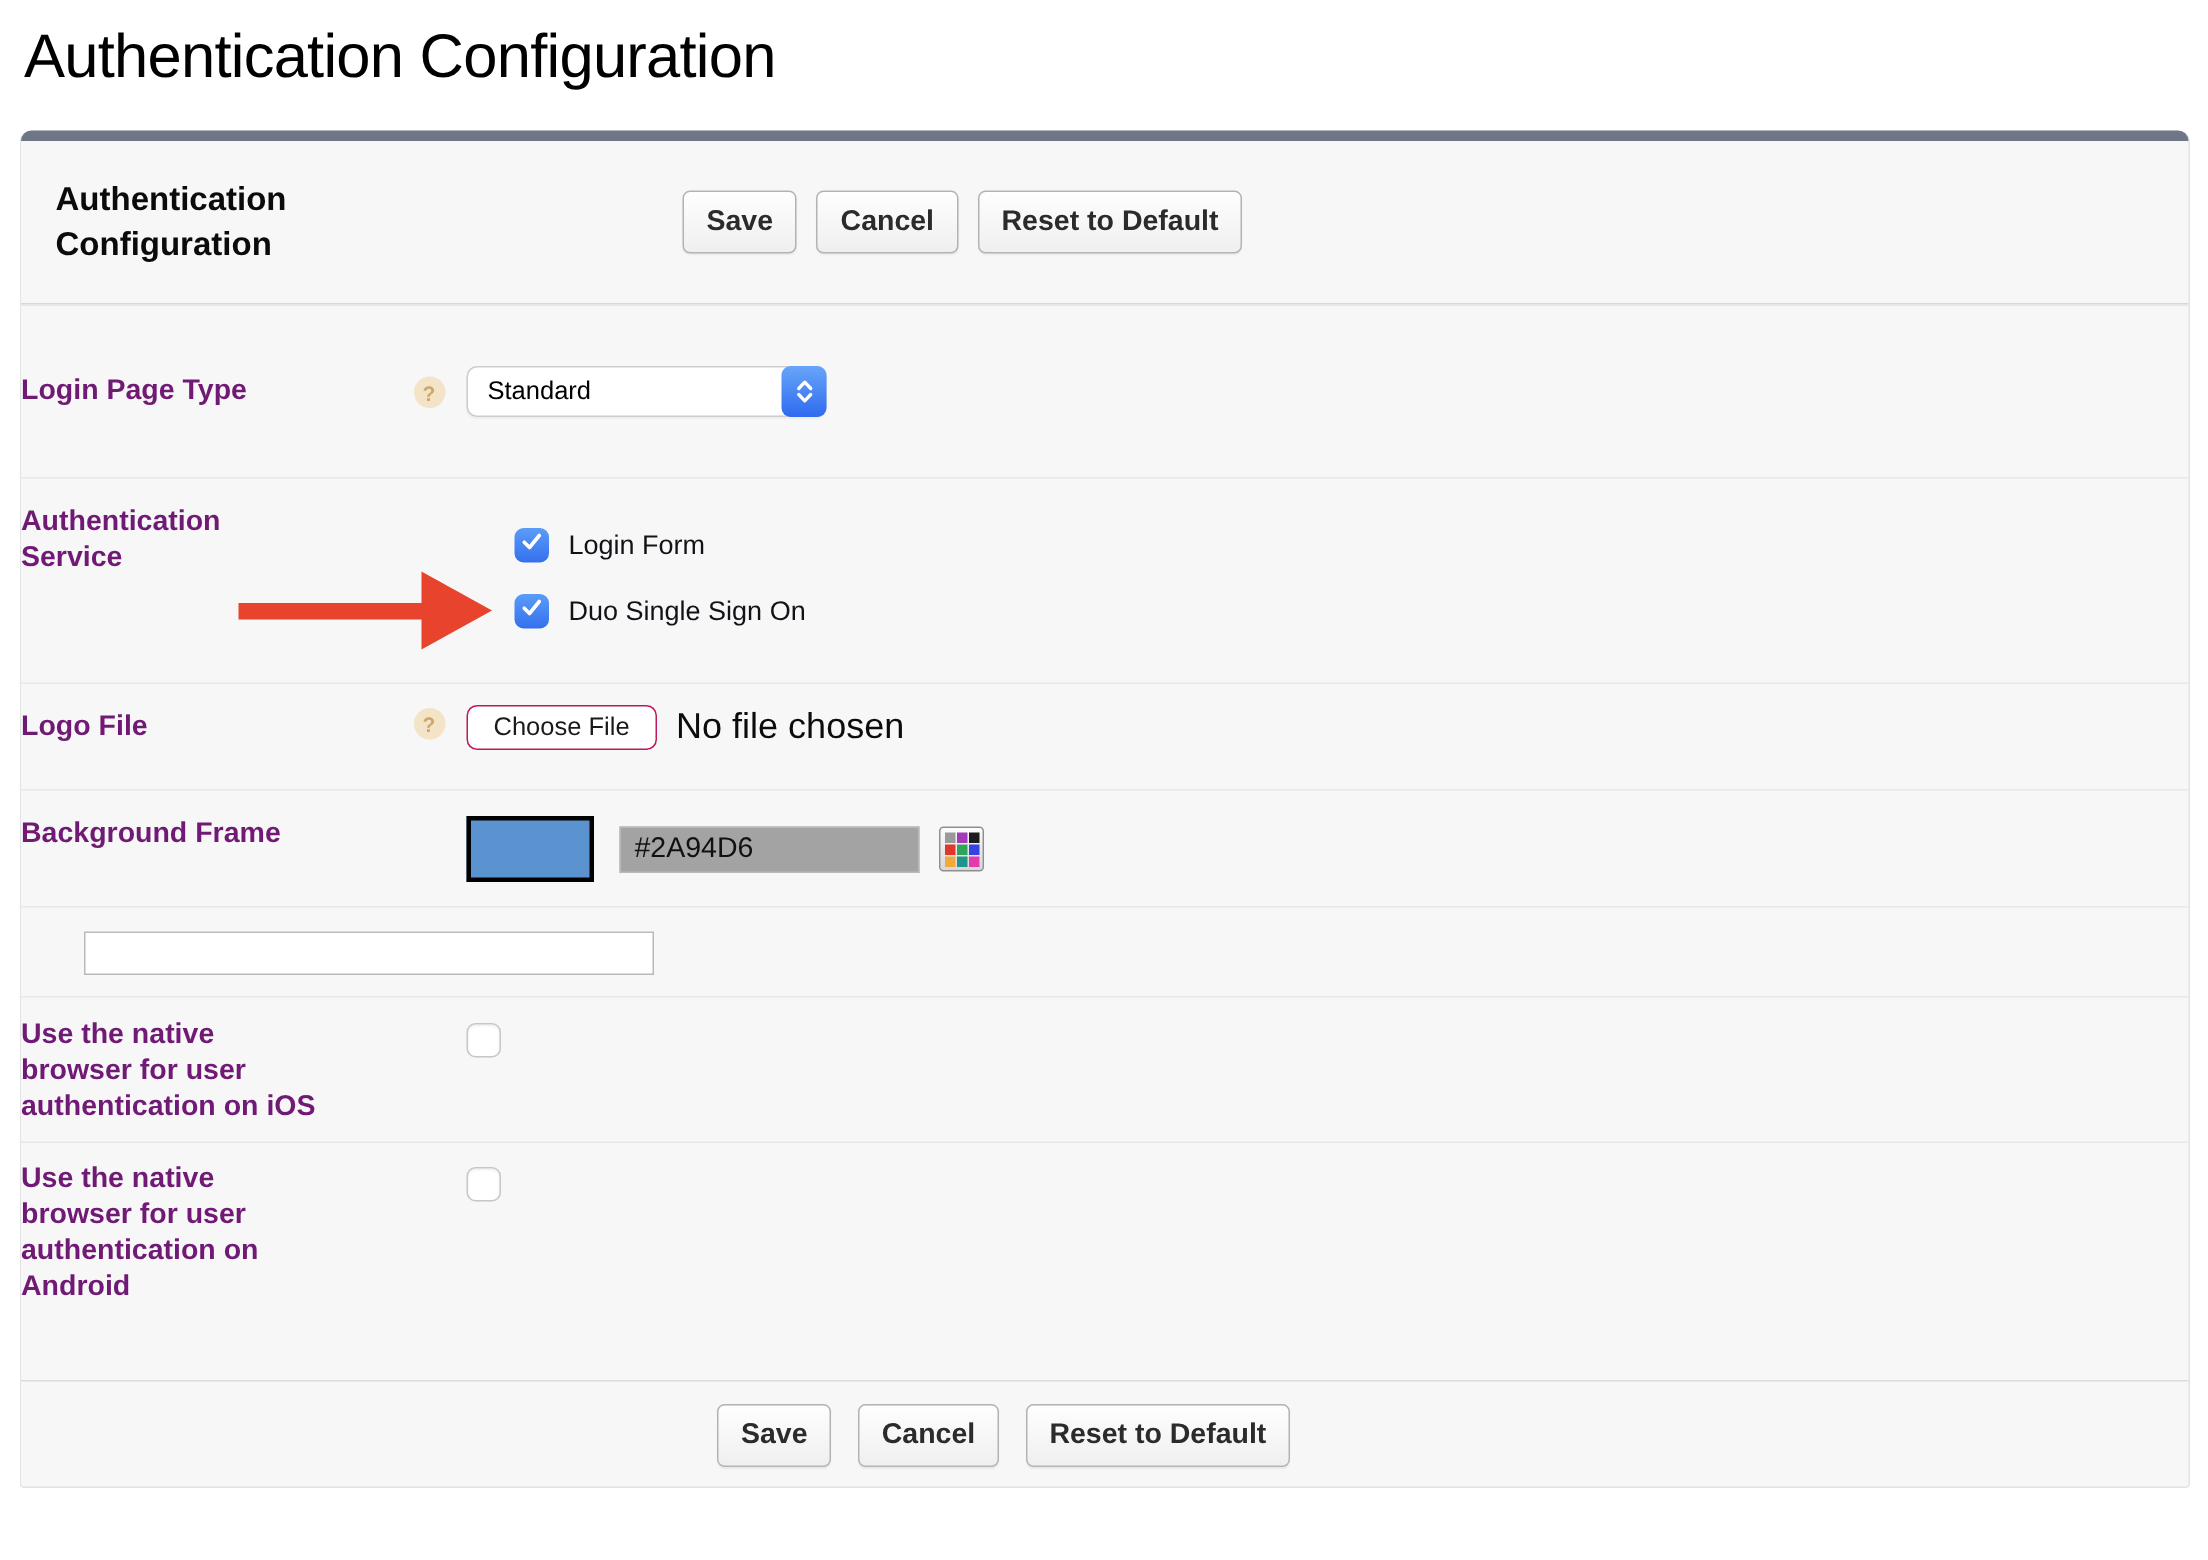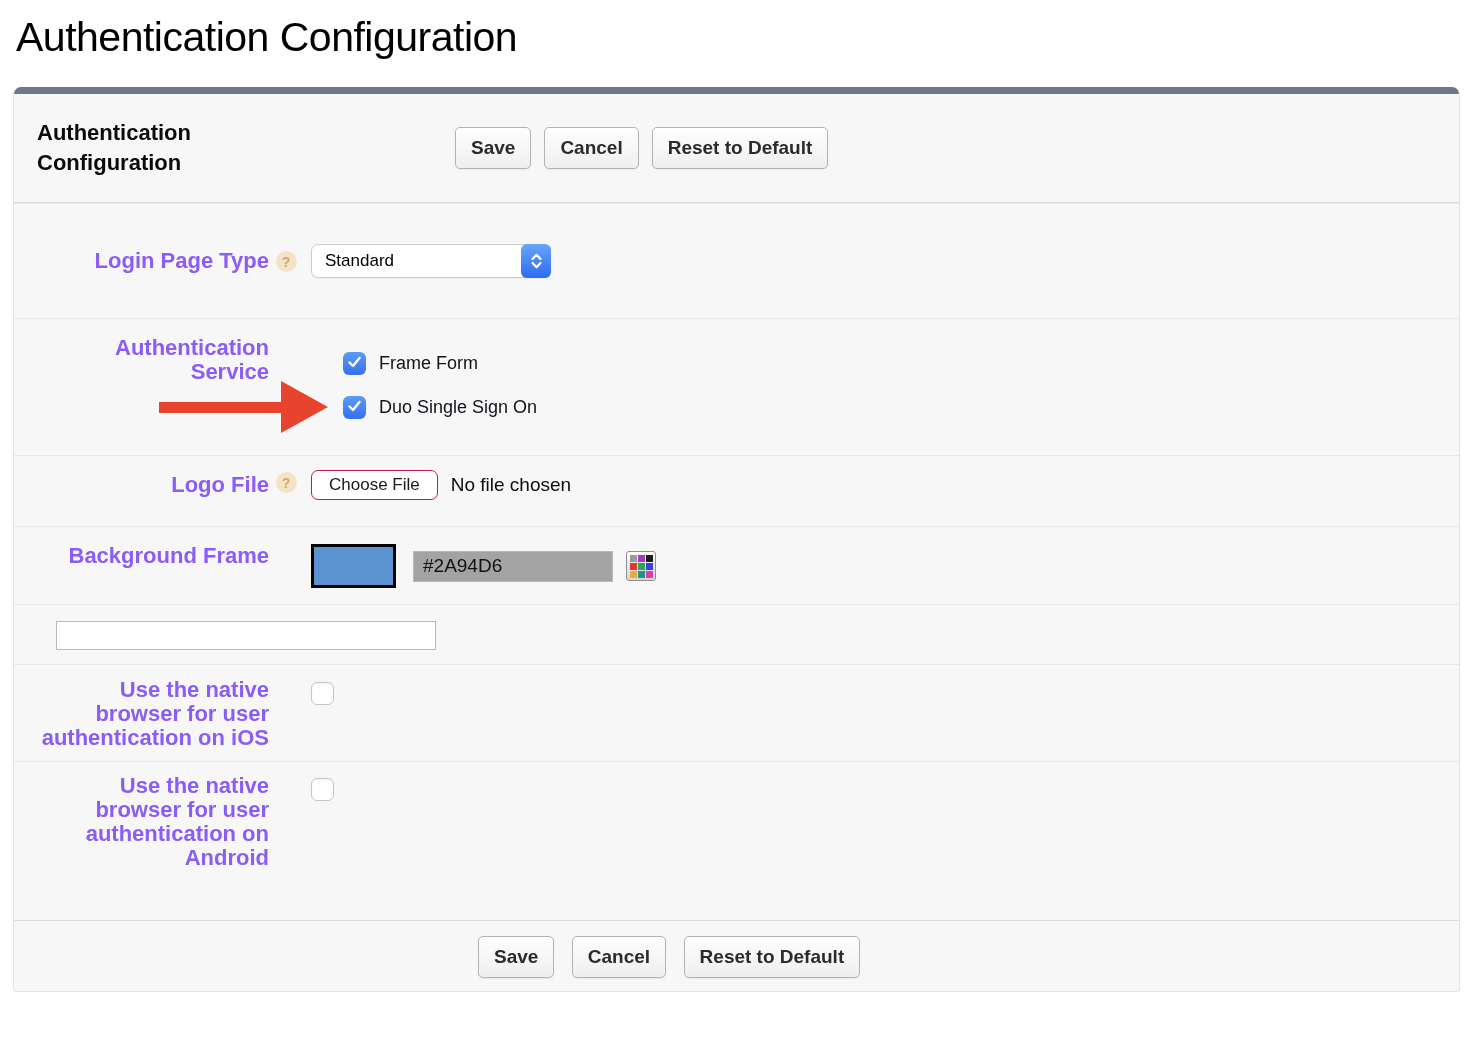--- a/index.html
+++ b/index.html
@@ -18,22 +18,22 @@
   .section-title { width:441px; padding-left:23px; font-size:22px; font-weight:bold;
                    color:#0b0b0b; line-height:30px; white-space:pre-line; }
 
   .btn { height:42px; padding:0 15px; margin-right:13px; font-size:19px; font-weight:bold;
          color:#2b2b2b; background:linear-gradient(#fefefe,#efefef);
          border:1px solid #b3b3b3; border-radius:5px; cursor:pointer;
          font-family:"Liberation Sans", sans-serif; box-shadow:0 1px 1px rgba(0,0,0,0.06); }
 
   .frow { display:flex; border-top:1px solid #e8e8ea; position:relative; }
   .frow:first-of-type { border-top:none; }
-  .label-cell { width:255px; flex-shrink:0; text-align:right; font-weight:bold;
-                color:#8b5cf6; font-size:22px; line-height:24px; white-space:pre-line; }
+  .label-cell { width:255px; flex-shrink:0; text-align:left; font-weight:bold;
+                color:#701a75; font-size:19px; line-height:24px; white-space:pre-line; }
   .help-cell { width:34px; flex-shrink:0; display:flex; justify-content:center;
                align-items:flex-start; }
   .help-icon { width:21px; height:21px; margin-top:2px; border-radius:50%;
                background:#f3e4c8; color:#cda express:#cda express; color:#cfa76a; font-size:14px; font-weight:bold;
                display:flex; align-items:center; justify-content:center; cursor:pointer; }
   .control-cell { padding-left:8px; }
 
   .row-login-type { padding:40px 0; }
   .row-auth-service { padding:17px 0 36px; }
   .row-logo-file { padding:14px 0 26px; }
@@ -65,21 +65,21 @@
   
   .arrow { position:absolute; left:145px; top:62px; width:169px; height:52px; }
   .arrow .shaft { position:absolute; left:0; top:21px; width:123px; height:11px; background:#e8432c; }
   .arrow .head { position:absolute; left:122px; top:0; width:0; height:0;
                  border-top:26px solid transparent; border-bottom:26px solid transparent;
                  border-left:47px solid #e8432c; }
 
   .choose-file-btn { height:30px; padding:0 17px; background:#fff; border:1px solid #be185d;
                      border-radius:7px; font-size:17px; color:#1a1a1a; cursor:pointer;
                      font-family:"Liberation Sans", sans-serif; }
-  .file-status { margin-left:13px; font-size:19px; color:#0c0c0c; }
+  .file-status { margin-left:13px; font-size:24px; color:#0c0c0c; }
 
   .swatch { width:85px; height:44px; border:3px solid #000; }
   .hex-input { width:200px; height:31px; margin-left:17px; border:1px solid #b9b9bc;
                font-size:19px; padding:0 9px; color:#111; background:#a3a3a3;
                font-family:"Liberation Sans", sans-serif; }
   .palette-btn { width:30px; height:30px; margin-left:13px; border:1px solid #8f8f8f;
                  border-radius:3px; background:linear-gradient(#fdfdfd,#d7d7d7);
                  display:grid; grid-template-columns:repeat(3,7px); grid-auto-rows:7px;
                  gap:1px; padding:3px; cursor:pointer; }
   .palette-btn span { display:block; }
@@ -132,21 +132,21 @@
     <div class="control-cell">
       <div class="cb-stack">
         <div class="cb-line">
           <span class="cb checked">
             <span>
               <svg width="15" height="13" viewBox="0 0 15 13">
                 <path d="M2.5 6.5 L6 10 L12.5 2" fill="none" stroke="#fff" stroke-width="2.4" stroke-linecap="round" stroke-linejoin="round"></path>
               </svg>
             </span>
           </span>
-          <span class="cb-label">Frame Form</span>
+          <span class="cb-label">Login Form</span>
         </div>
         <div class="cb-line">
           <span class="cb checked">
             <span>
               <svg width="15" height="13" viewBox="0 0 15 13">
                 <path d="M2.5 6.5 L6 10 L12.5 2" fill="none" stroke="#fff" stroke-width="2.4" stroke-linecap="round" stroke-linejoin="round"></path>
               </svg>
             </span>
           </span>
           <span class="cb-label">Duo Single Sign On</span>

